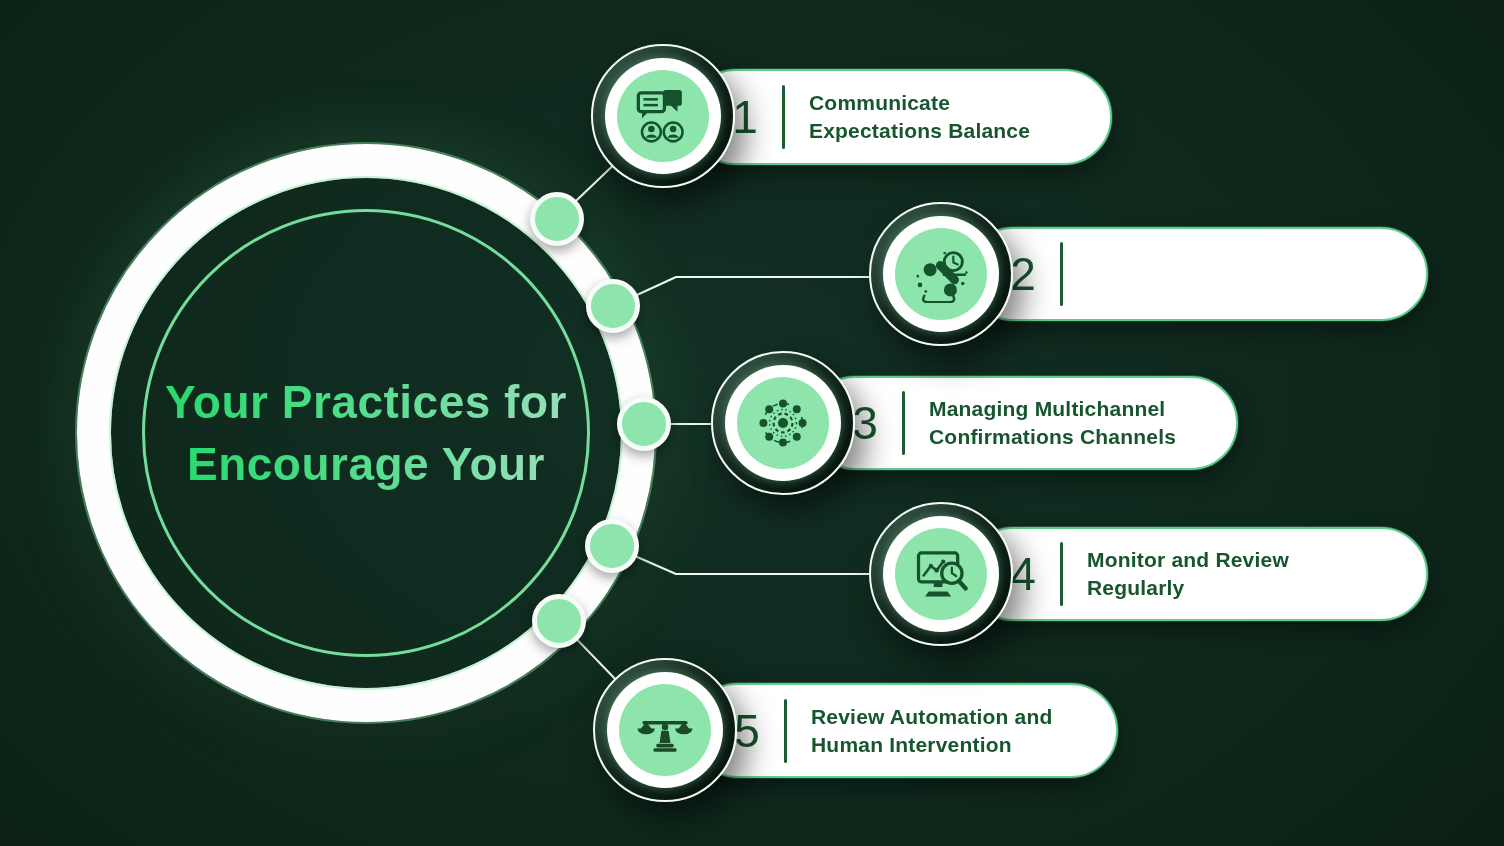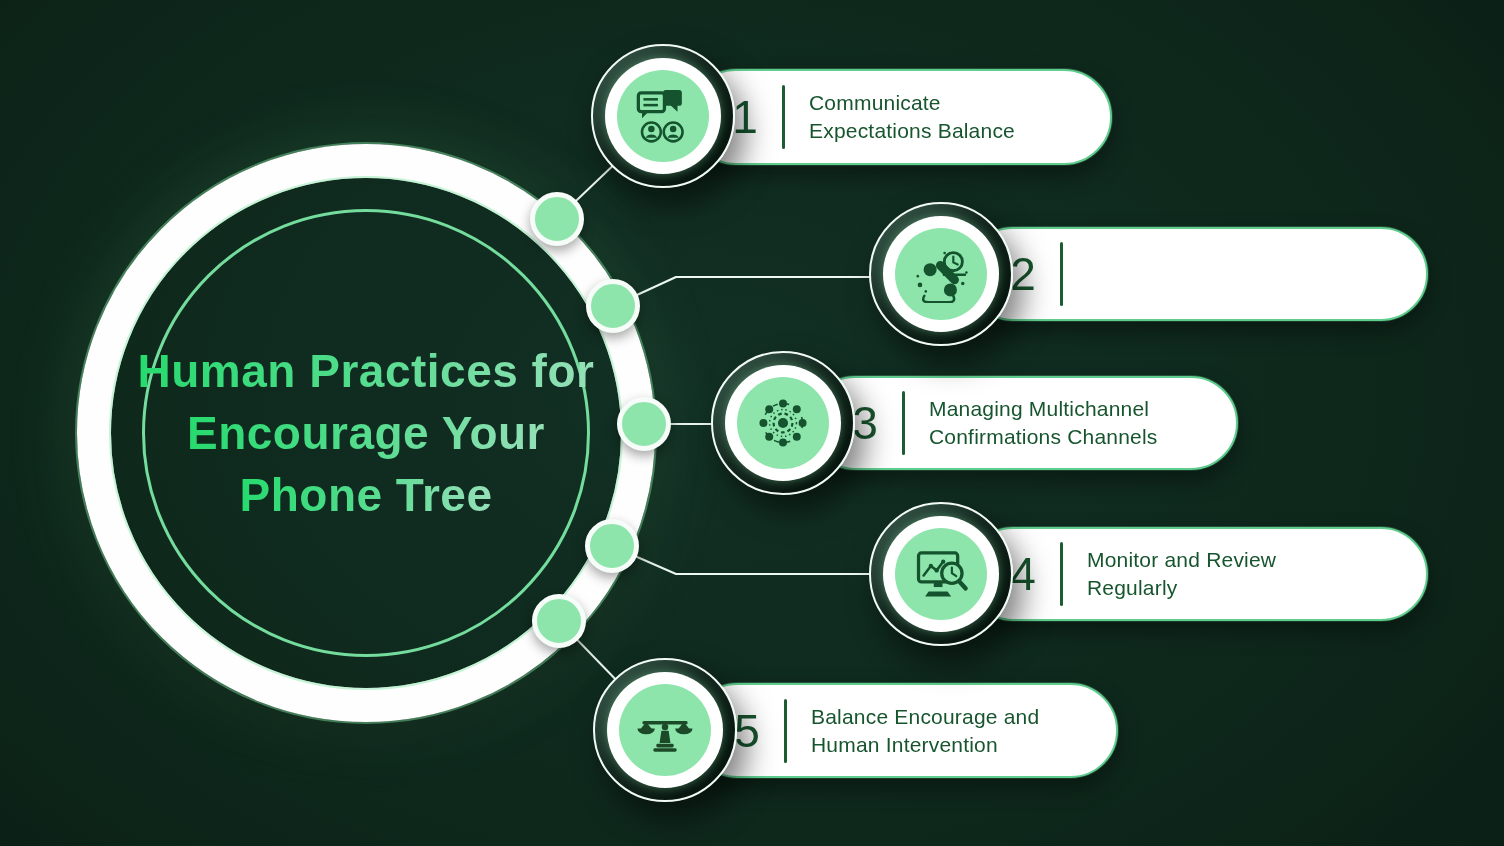--- a/index.html
+++ b/index.html
@@ -46,21 +46,21 @@
     border-radius:60px;display:flex;align-items:center;padding-left:33px;
     box-shadow:0 10px 22px rgba(0,0,0,.38), 0 0 0 1px rgba(120,220,155,.25);
   }
   .p1{left:688px;top:69px;width:424px;height:96px;}
   .p2{left:966px;top:227px;width:462px;height:94px;}
   .p3{left:808px;top:376px;width:430px;height:94px;}
   .p4{left:966px;top:527px;width:462px;height:94px;}
   .p5{left:690px;top:683px;width:428px;height:95px;}
   .num{width:44px;text-align:center;font-size:46px;font-weight:400;color:#17552e;flex:0 0 auto;}
   .vdiv{width:3px;height:64px;background:#1d5c32;margin-left:15px;flex:0 0 auto;border-radius:2px;}
-  .label{margin-left:24px;font-size:21px;font-weight:normal;color:#17552e;line-height:28px;letter-spacing:.2px;}
+  .label{margin-left:24px;font-size:21px;font-weight:bold;color:#17552e;line-height:28px;letter-spacing:.2px;}
   .label span{display:block;}
   
   .badge{
     position:absolute;width:144px;height:144px;border-radius:50%;z-index:3;box-sizing:border-box;
     border:2px solid #f2faf5;
     background:linear-gradient(135deg,#3c5f50 0%,#14281f 45%,#081710 80%);
     display:flex;align-items:center;justify-content:center;
     box-shadow:10px 16px 30px rgba(0,0,0,.5);
   }
   .b1{left:591px;top:44px;} .b2{left:869px;top:202px;} .b3{left:711px;top:351px;}
@@ -85,23 +85,22 @@
     <path d="M557,219 L622,157" fill="none" stroke="#eef8f2" stroke-width="2"></path>
     <path d="M613,306 L676,277 L872,277" fill="none" stroke="#eef8f2" stroke-width="2" stroke-linejoin="round"></path>
     <path d="M644,424 L714,424" fill="none" stroke="#eef8f2" stroke-width="2"></path>
     <path d="M612,546 L676,574 L872,574" fill="none" stroke="#eef8f2" stroke-width="2" stroke-linejoin="round"></path>
     <path d="M559,621 L622,686" fill="none" stroke="#eef8f2" stroke-width="2"></path>
   </svg>
 
   <div class="big-ring"></div>
 
   <div class="title-box">
-    <span class="title-line">Human Practices for</span>
+    <span class="title-line">Your Practices for</span>
     <span class="title-line">Encourage Your</span>
-    <span class="title-line">Phone Tree</span>
   </div>
 
   <div class="node n1"></div>
   <div class="node n2"></div>
   <div class="node n3"></div>
   <div class="node n4"></div>
   <div class="node n5"></div>
 
   <div class="pill p1">
     <div class="num">1</div>
@@ -218,21 +217,21 @@
           </g>
         </svg>
       </div>
     </div>
   </div>
 
   <div class="pill p5">
     <div class="num">5</div>
     <div class="vdiv"></div>
     <div class="label">
-      <span>Balance Encourage and</span>
+      <span>Review Automation and</span>
       <span>Human Intervention</span>
     </div>
   </div>
   <div class="badge b5">
     <div class="badge-white">
       <div class="badge-green">
         <svg width="58" height="58" viewBox="0 0 80 80">
           <g fill="#1c4a28">
             <line x1="11" y1="30" x2="69" y2="30" stroke="#1c4a28" stroke-width="4.5" stroke-linecap="round"></line>
             <path d="M14,29 l-8,10 h16 z"></path>

